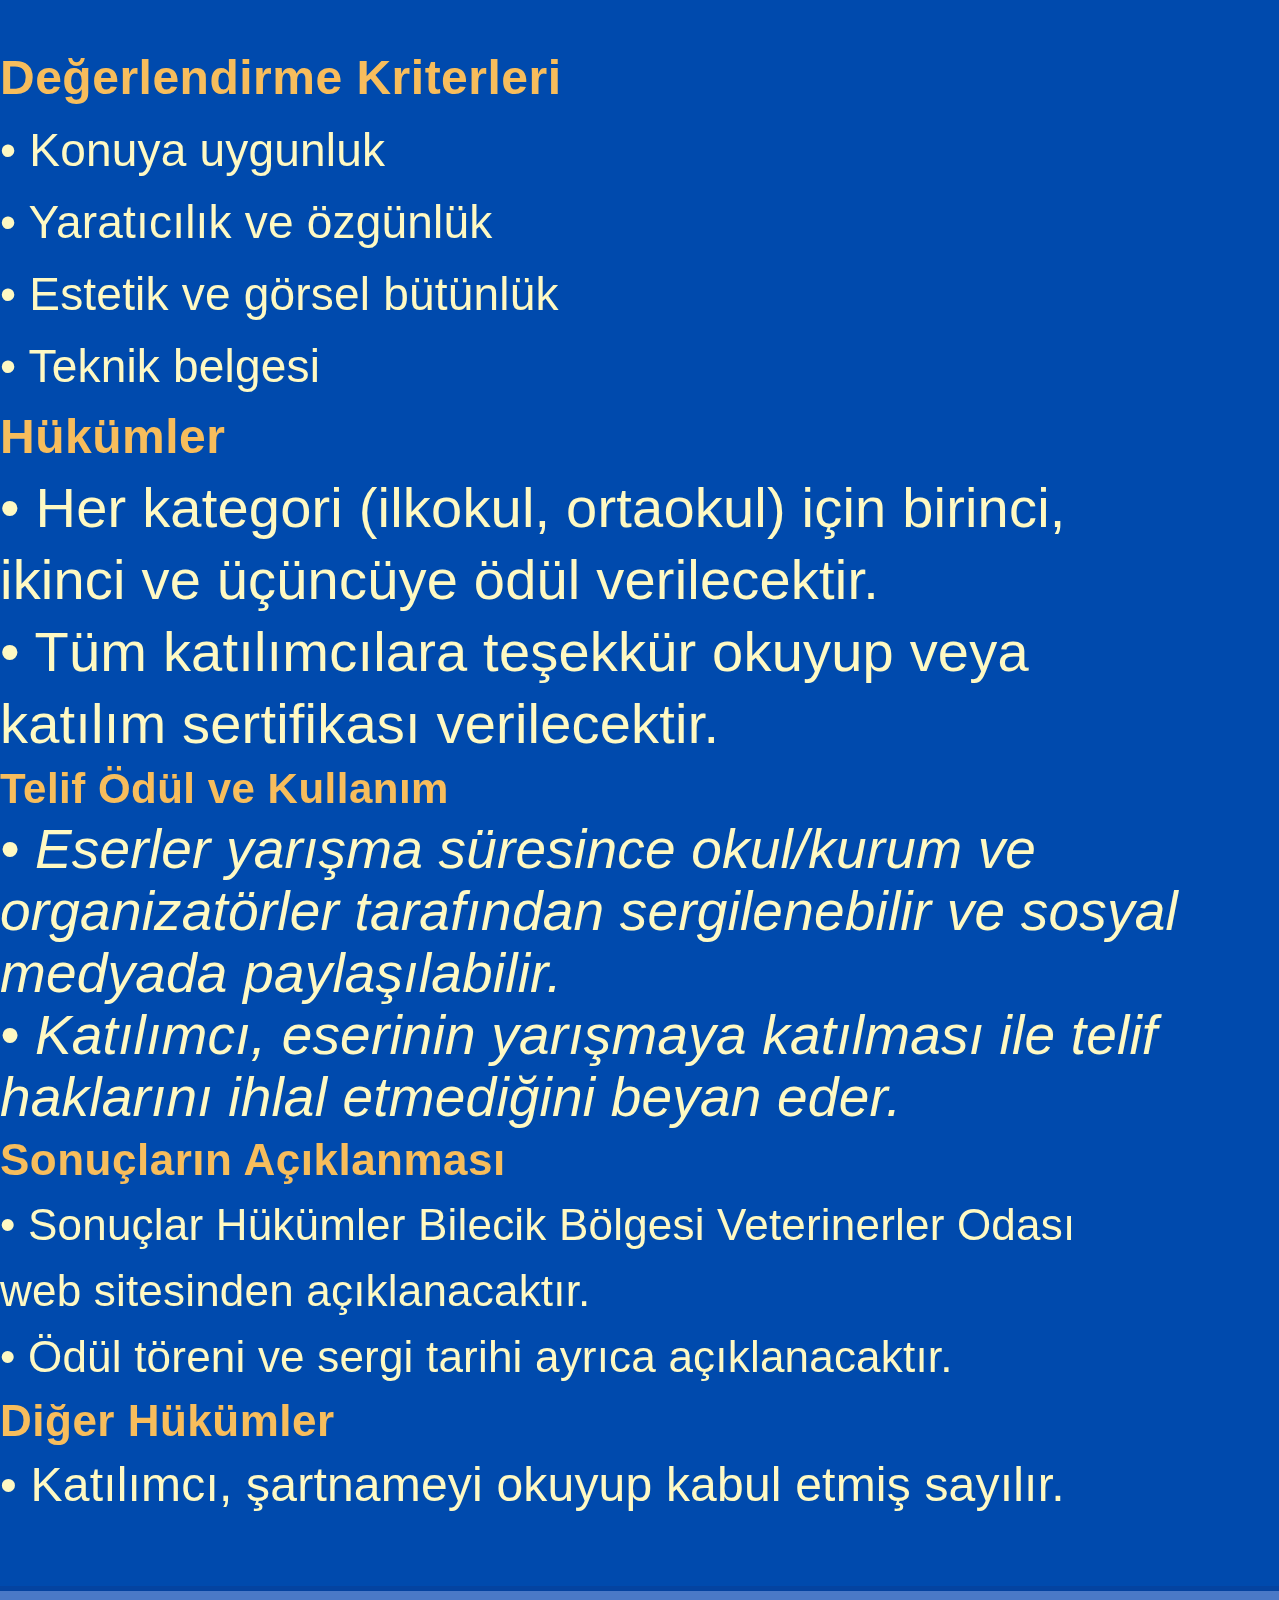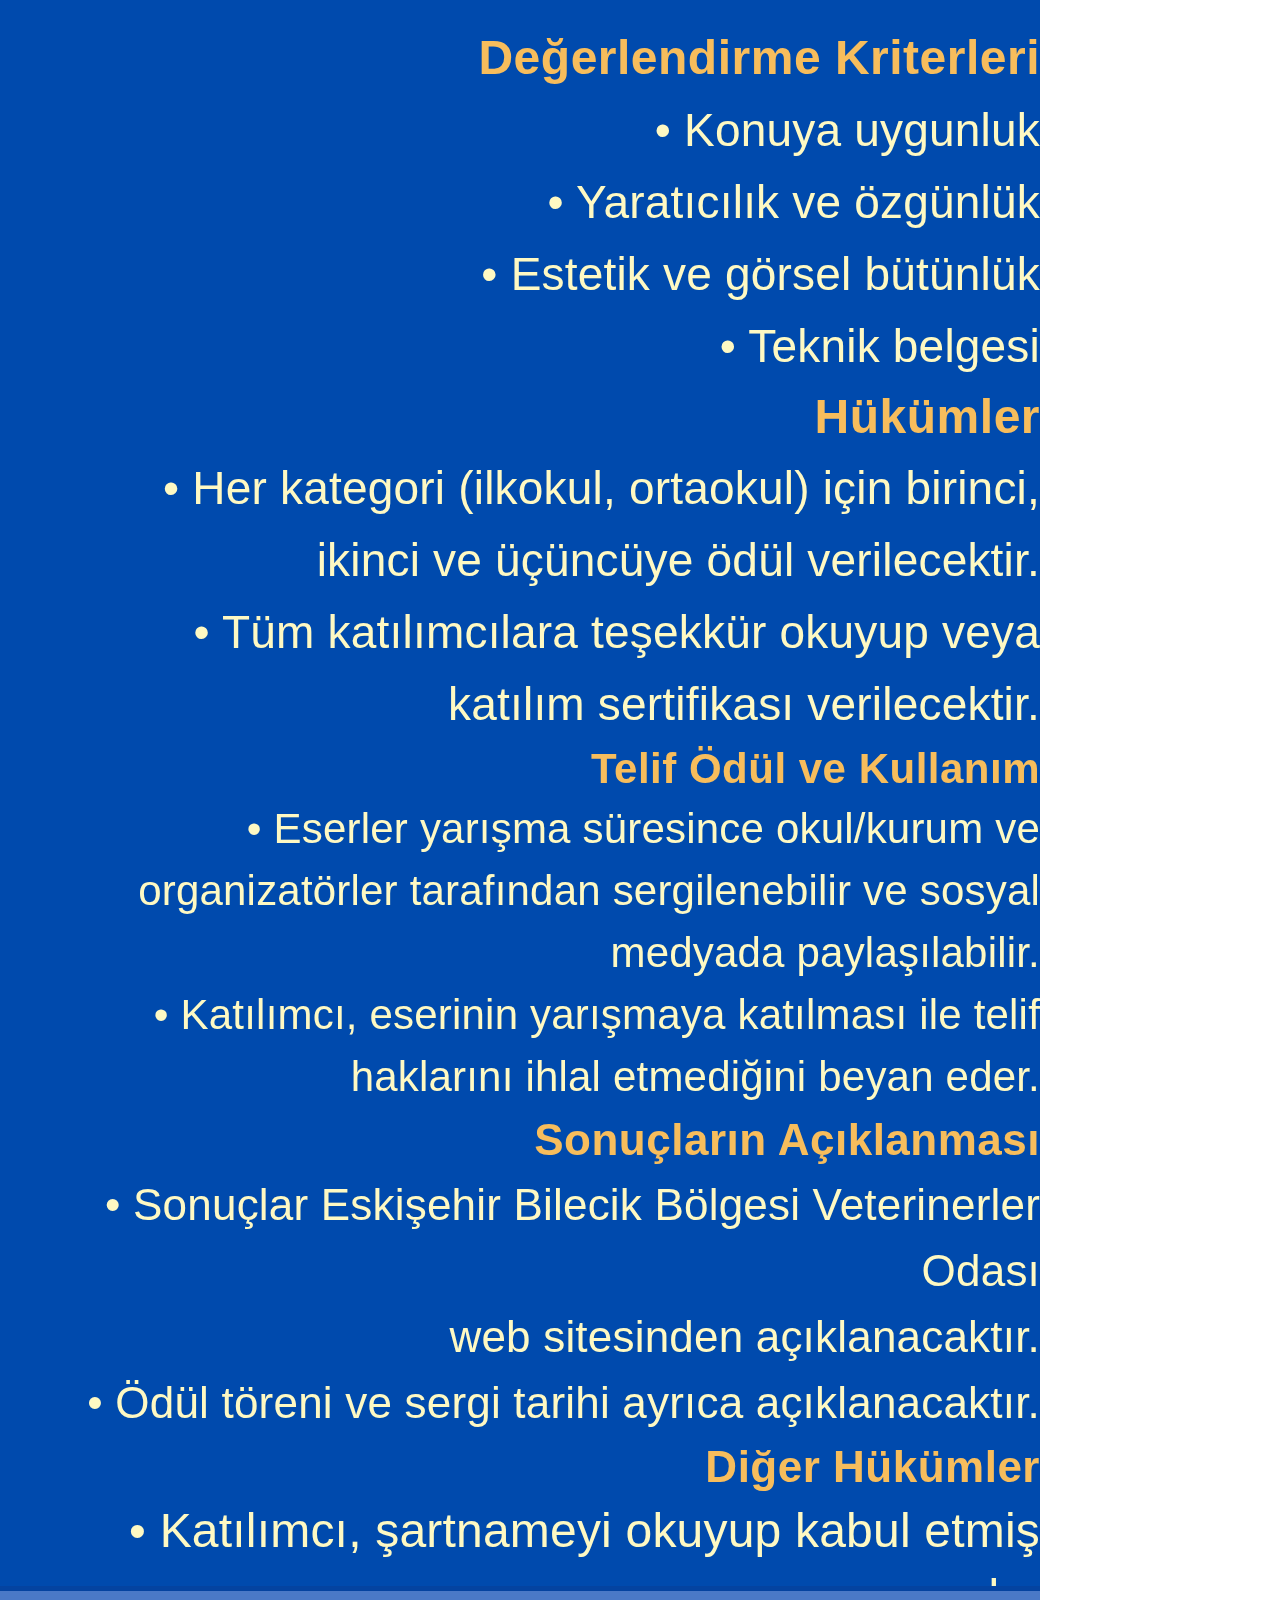--- a/index.html
+++ b/index.html
@@ -1,47 +1,47 @@
 <!DOCTYPE html>
 <html><head>
 <meta charset="utf-8">
 <style>
   html, body {
     margin: 0;
     padding: 0;
   }
   .poster {
     position: relative;
-    width: 1040px;
+    width: 1279px;
     height: 1600px;
     background: #004AAD;
     font-family: "Liberation Sans", sans-serif;
-    text-align: right;
+    text-align: left;
     overflow: hidden;
     box-sizing: border-box;
-    padding-top: 22px;
+    padding-top: 42px;
   }
   .section { width: 100%; }
   .heading {
     font-weight: bold;
     color: #F7BD5C;
     letter-spacing: 0.5px;
   }
   .bullet {
     color: #fef9c3;
     white-space: pre-line;
     letter-spacing: 0.2px;
   }
   
   #sec0 .heading { font-size: 48px; line-height: 72px; }
   #sec0 .bullet  { font-size: 46px; line-height: 72px; }
   #sec1 .heading { font-size: 48px; line-height: 70px; }
-  #sec1 .bullet  { font-size: 46px; line-height: 72px; margin-left: 35px; }
+  #sec1 .bullet  { font-size: 56px; line-height: 72px; }
   #sec2 .heading { font-size: 42px; line-height: 58px; }
-  #sec2 .bullet  { font-size: 42px; line-height: 62px; }
+  #sec2 .bullet  { font-size: 55px; line-height: 62px; font-style: italic; }
   #sec3 .heading { font-size: 44px; line-height: 64px; }
   #sec3 .bullet  { font-size: 44px; line-height: 66px; }
   #sec4 .heading { font-size: 44px; line-height: 62px; }
   #sec4 .bullet  { font-size: 48px; line-height: 66px; }
 
   .footer-strip {
     position: absolute;
     left: 0;
     bottom: 0;
     width: 100%;
@@ -75,21 +75,21 @@
     <div class="heading">Telif Ödül ve Kullanım</div>
     <div class="bullet">• Eserler yarışma süresince okul/kurum ve
 organizatörler tarafından sergilenebilir ve sosyal
 medyada paylaşılabilir.</div>
     <div class="bullet">• Katılımcı, eserinin yarışmaya katılması ile telif
 haklarını ihlal etmediğini beyan eder.</div>
   </div>
 
   <div class="section" id="sec3">
     <div class="heading">Sonuçların Açıklanması</div>
-    <div class="bullet">• Sonuçlar Eskişehir Bilecik Bölgesi Veterinerler Odası
+    <div class="bullet">• Sonuçlar Hükümler Bilecik Bölgesi Veterinerler Odası
 web sitesinden açıklanacaktır.</div>
     <div class="bullet">• Ödül töreni ve sergi tarihi ayrıca açıklanacaktır.</div>
   </div>
 
   <div class="section" id="sec4">
     <div class="heading">Diğer Hükümler</div>
     <div class="bullet">• Katılımcı, şartnameyi okuyup kabul etmiş sayılır.</div>
   </div>
 
   <div class="footer-strip"></div>

